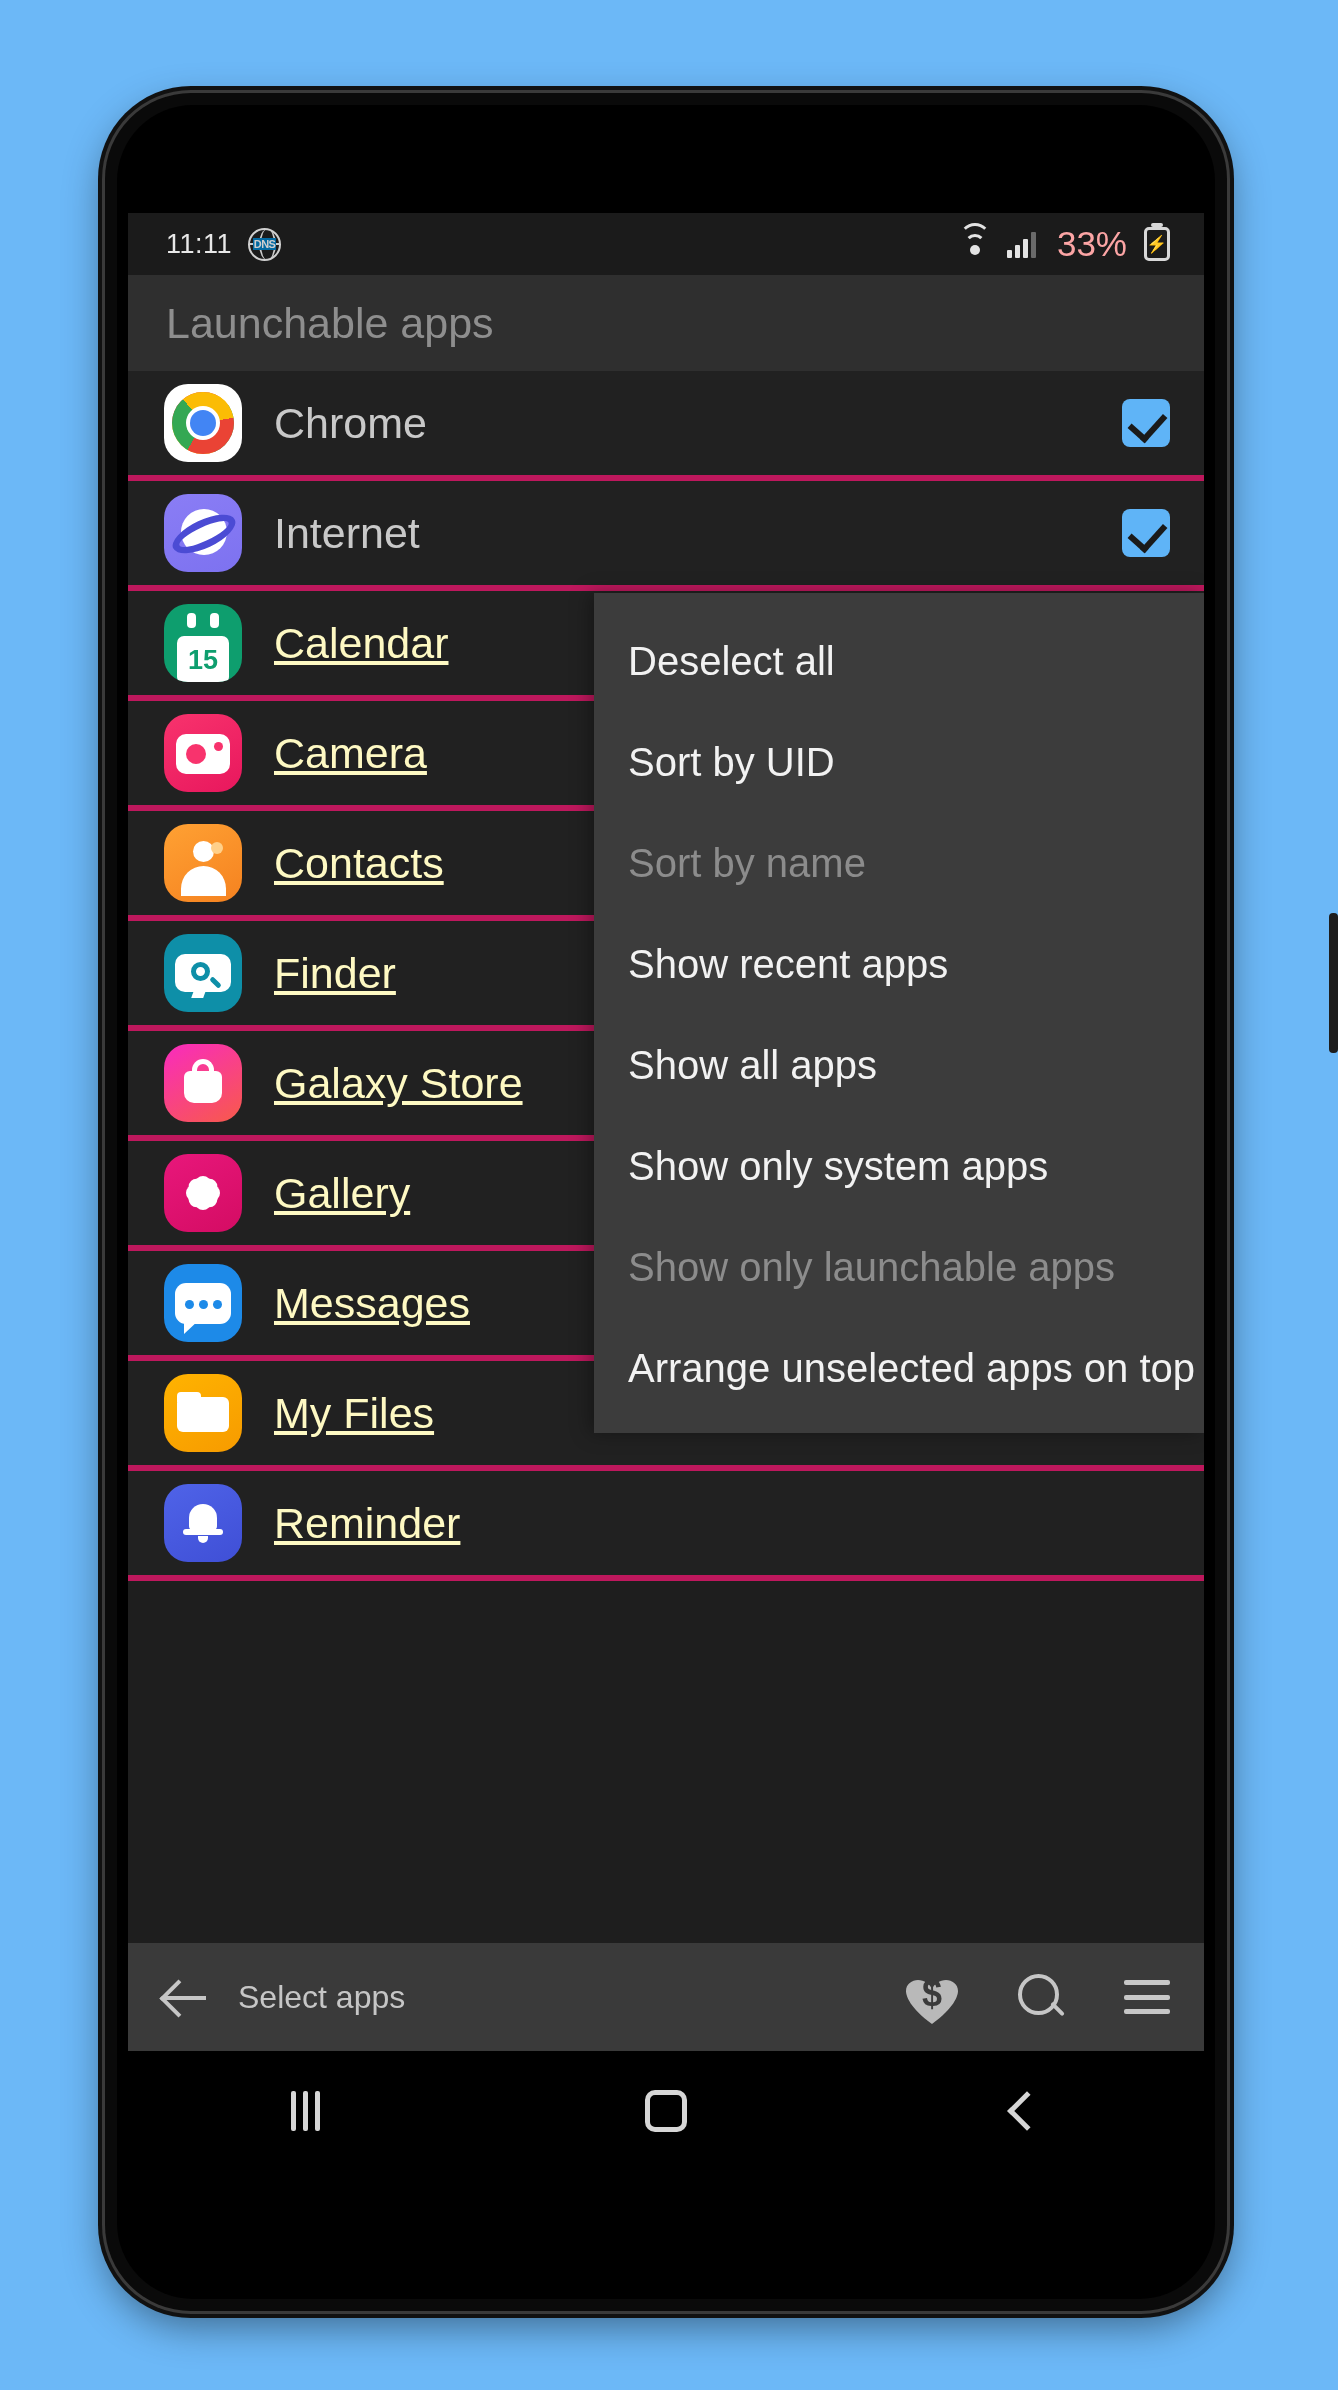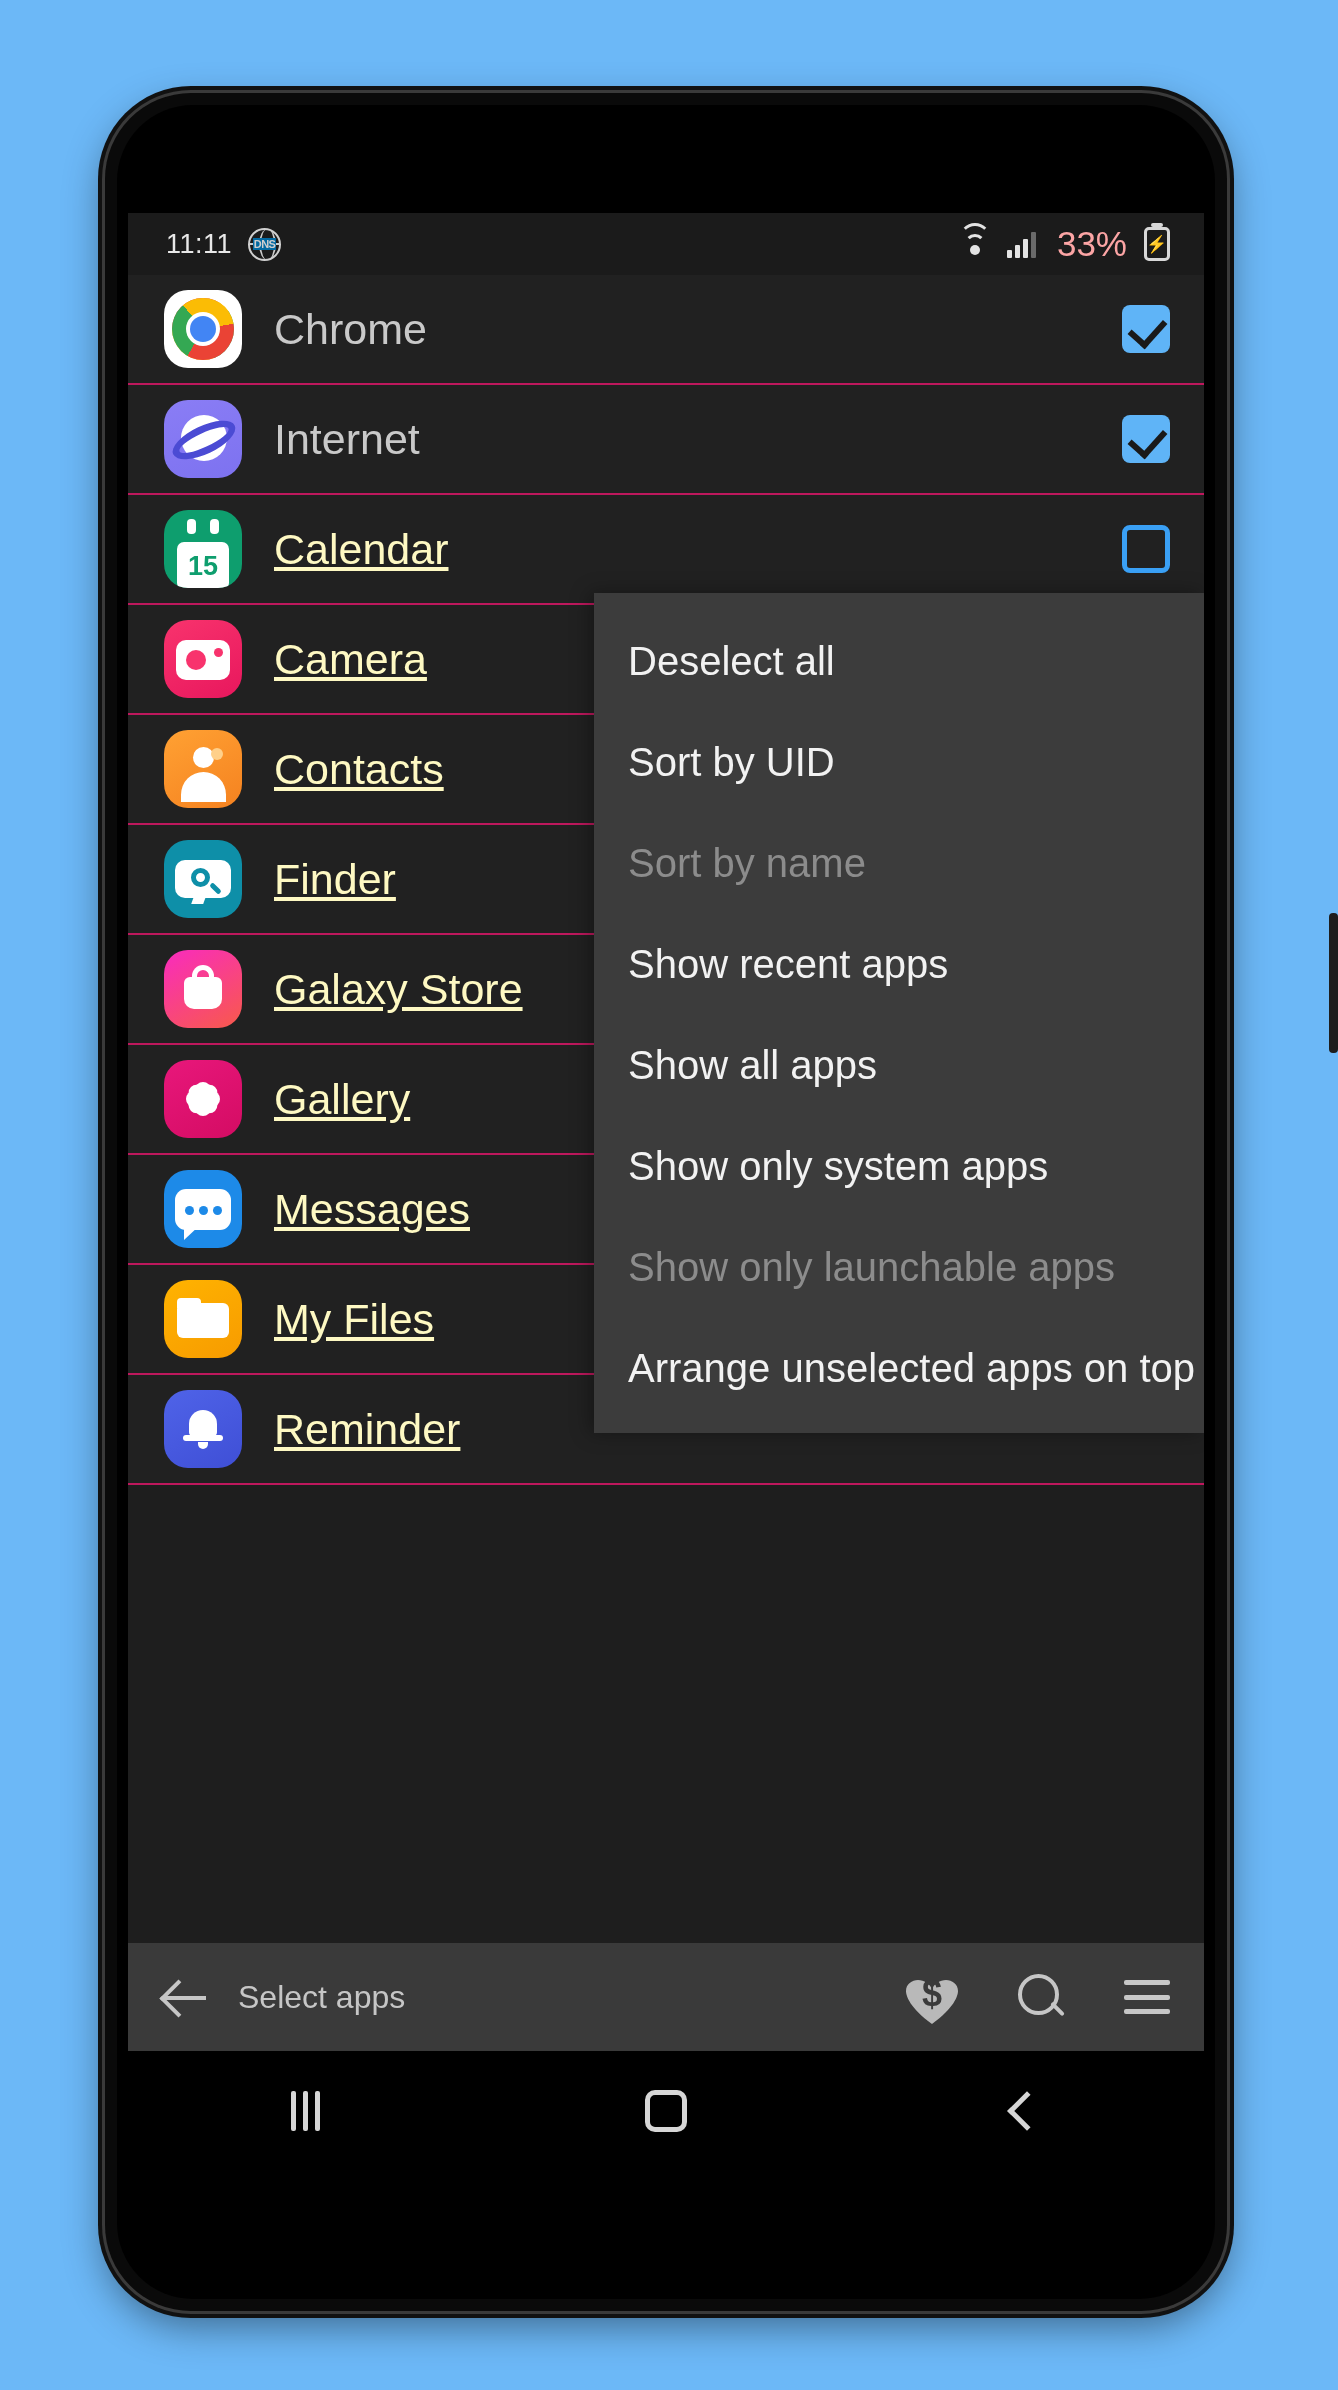--- a/index.html
+++ b/index.html
@@ -112,21 +112,21 @@
   
   .app-header{
     height:96px; background:#2f2f2f; display:flex; align-items:center; padding:0 38px;
   }
   .app-header-title{ color:#8e8e8e; font-size:43px; }
 
   
   .list{ background:#212121; }
   .row{
     height:110px; display:flex; align-items:center; padding:0 34px 0 36px;
-    border-bottom:2px solid #be185d; position:relative;
+    border-bottom:6px solid #be185d; position:relative;
   }
   .app-icon{
     width:78px; height:78px; border-radius:24px; flex:0 0 78px;
     display:flex; align-items:center; justify-content:center; position:relative; overflow:hidden;
   }
   .app-label{ margin-left:32px; font-size:43px; white-space:nowrap; }
   .app-label.sel{ color:#c9c9c9; }
   .app-label.unsel{ color:#fef9c3;text-decoration:underline; }
   .cb{
     margin-left:auto; width:48px; height:48px; border-radius:8px; flex:0 0 48px; position:relative;
@@ -285,20 +285,23 @@
             <b></b>
             <b></b>
             <b></b>
             <b></b>
           </span>
         <span class="sb-batt-text">33%</span>
         <span class="icon-battery"></span>
       </div>
     </div>
 
+    <div class="app-header">
+      <div class="app-header-title">Launchable apps</div>
+    </div>
 
     <div class="list">
 
       <div class="row">
         <div class="app-icon ic-chrome">
           <div class="ring"></div>
             <div class="ring2"></div>
             <div class="wht"></div>
             <div class="blue"></div>
         </div>

